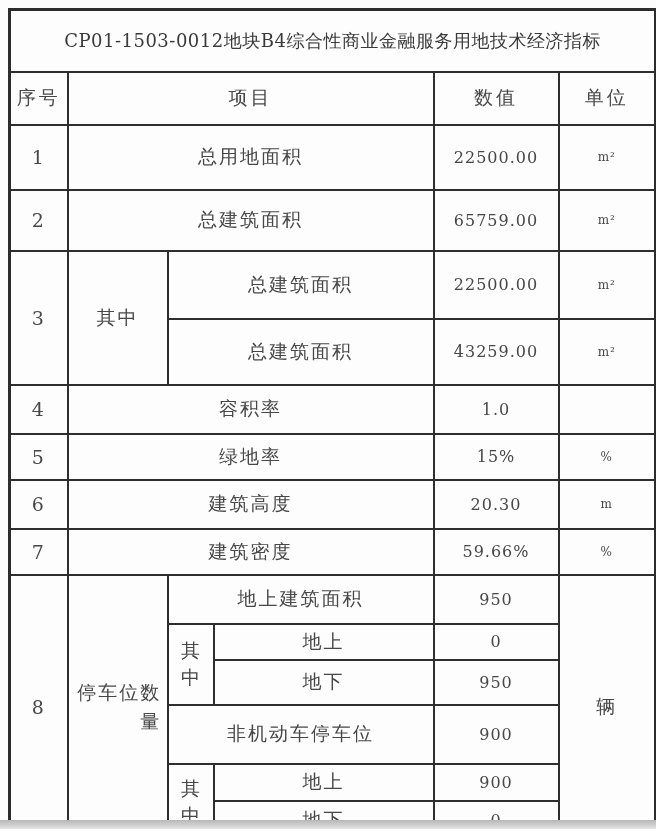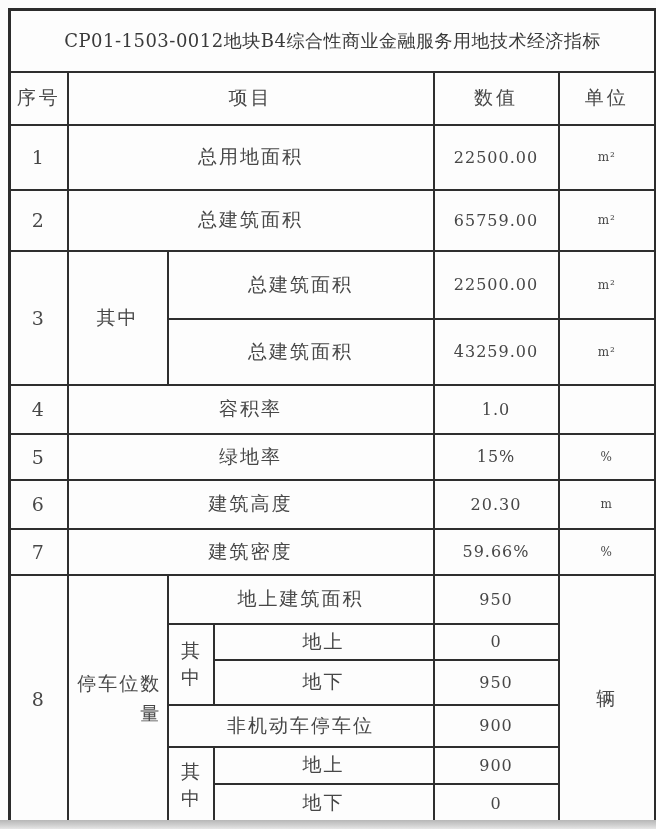--- a/index.html
+++ b/index.html
@@ -15,21 +15,21 @@
     border:2px solid #2e2e2e; text-align:center; vertical-align:middle;
     font-size:19px; letter-spacing:2px; color:#474747; overflow:hidden;
   }
   col.c1{width:58px} col.c2{width:100px} col.c3{width:46px}
   col.c4{width:220px} col.c5{width:125px} col.c6{width:97px}
   .rt-title{height:62px} .rt-head{height:53px}
   .rt-1{height:65px} .rt-2{height:61px}
   .rt-3a{height:68px} .rt-3b{height:66px}
   .rt-4{height:49px} .rt-5{height:46px} .rt-6{height:49px} .rt-7{height:46px}
   .rt-8a{height:49px} .rt-8b{height:36px} .rt-8c{height:45px}
-  .rt-8d{height:42px} .rt-8e{height:37px} .rt-8f{height:40px}
+  .rt-8d{height:59px} .rt-8e{height:37px} .rt-8f{height:40px}
   td.title-cell { font-size:18px; letter-spacing:0.5px; color:#3a3a3a; }
   td.head { font-size:19px; letter-spacing:3px; }
   td.val { font-size:16px; letter-spacing:1px; }
   td.unit { font-size:12px; letter-spacing:1px; }
   .wrap5 { display:inline-block; width:4.6em; word-break:break-all; line-height:1.55; text-align:right; }
   .vwrap { display:inline-block; width:1.05em; word-break:break-all; letter-spacing:normal; line-height:1.4; text-align:center; }
   .bottom-edge {
     position:absolute; left:0; top:820px; width:656px; height:9px; z-index:5;
     background:linear-gradient(to bottom,#b7b7b7 0%,#cfcfcf 55%,#e6e6e6 100%);
   }

